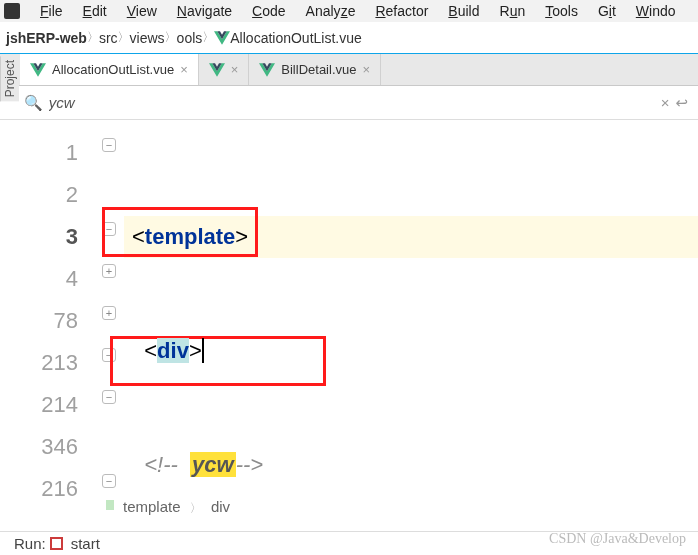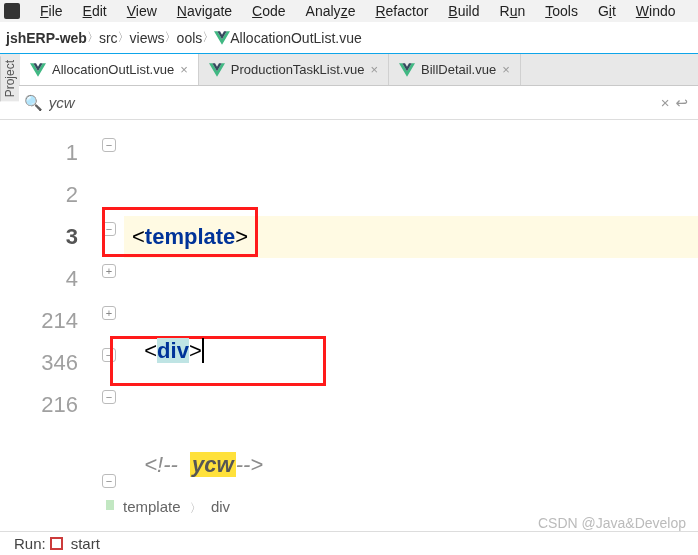--- a/index.html
+++ b/index.html
@@ -44,21 +44,21 @@
   .currentline { position:absolute; left:0; right:0; height:42px; top:96px; background:#fffae3; z-index:0;}
   
   .chgmark { position:absolute; left:106px; width:8px; background:#c2e7c2; }
   
   .bottomcrumb { position:absolute; left:123px; bottom:38px; font-size:15px; color:#666;text-align:right; }
   .bottomcrumb .chev { color:#aaa; margin:0 5px; font-size:12px;}
   
   .status { position:absolute; bottom:0; left:0; right:0; height:24px; border-top:1px solid #ddd; display:flex; align-items:center; padding:0 14px; font-size:15px; color:#444; background:#fff;}
   .status .stop { width:13px; height:13px; border:2px solid #cc3b3b; margin:0 8px 0 4px;}
   
-  .watermark { position:absolute; right:12px; bottom:24px; color:#bbb; font-size:14px; }
+  .watermark { position:absolute; right:12px; bottom:8px; color:#bbb; font-size:14px;font-family:Liberation Serif, serif; }
 </style>
 </head>
 <body>
 
 <div class="menubar">
   <div class="appicon"></div>
   <span><span class="ul">F</span>ile</span>
   <span><span class="ul">E</span>dit</span>
   <span><span class="ul">V</span>iew</span>
   <span><span class="ul">N</span>avigate</span>
@@ -103,21 +103,20 @@
     <span>AllocationOutList.vue</span>
     <span class="tabclose">×</span>
   </div>
   <div class="tab">
     <span class="vueicon">
         <svg viewBox="0 0 24 20">
           <path d="M0 0 L12 20 L24 0 L19 0 L12 12 L5 0 Z" fill="#41b883"></path>
           <path d="M5 0 L12 12 L19 0 L15 0 L12 5 L9 0 Z" fill="#35495e"></path>
         </svg>
       </span>
-    <span>ProductionTaskList.vue</span>
     <span class="tabclose">×</span>
   </div>
   <div class="tab">
     <span class="vueicon">
         <svg viewBox="0 0 24 20">
           <path d="M0 0 L12 20 L24 0 L19 0 L12 12 L5 0 Z" fill="#41b883"></path>
           <path d="M5 0 L12 12 L19 0 L15 0 L12 5 L9 0 Z" fill="#35495e"></path>
         </svg>
       </span>
     <span>BillDetail.vue</span>
@@ -136,20 +135,22 @@
   <div class="currentline"></div>
   <div class="chgmark" style="top:12px; height:126px;"></div>
   <div class="chgmark" style="top:222px; height:42px;"></div>
   <div class="chgmark" style="top:348px; height:42px;"></div>
 
   <div class="gutter">
     <div>1</div>
     <div>2</div>
     <div style="color:#555;font-weight:600">3</div>
     <div>4</div>
+    <div>78</div>
+    <div>213</div>
     <div>214</div>
     <div>346</div>
     <div>216</div>
   </div>
 
   <div class="foldcol">
     <span class="mark minus" style="top:18px"></span>
     <span class="mark minus" style="top:102px"></span>
     <span class="mark plus" style="top:144px"></span>
     <span class="mark plus" style="top:186px"></span>

